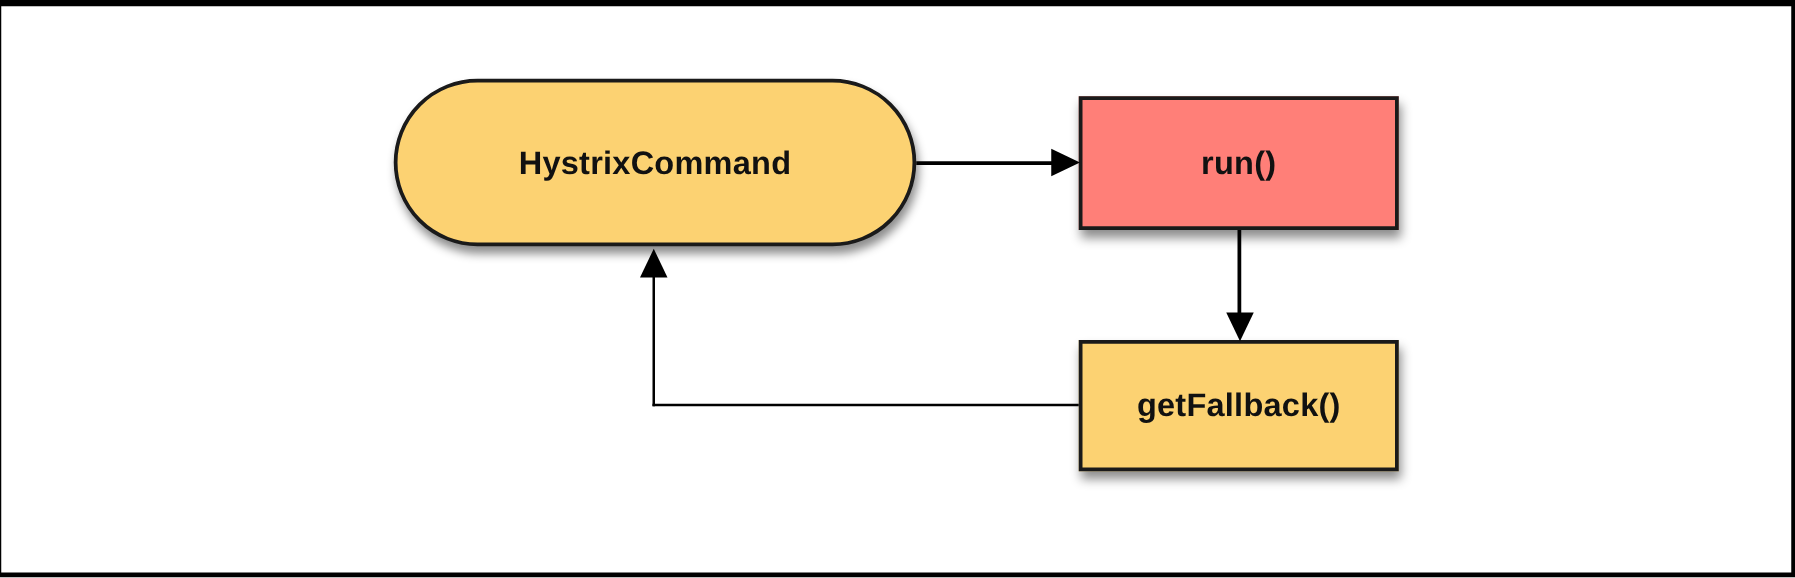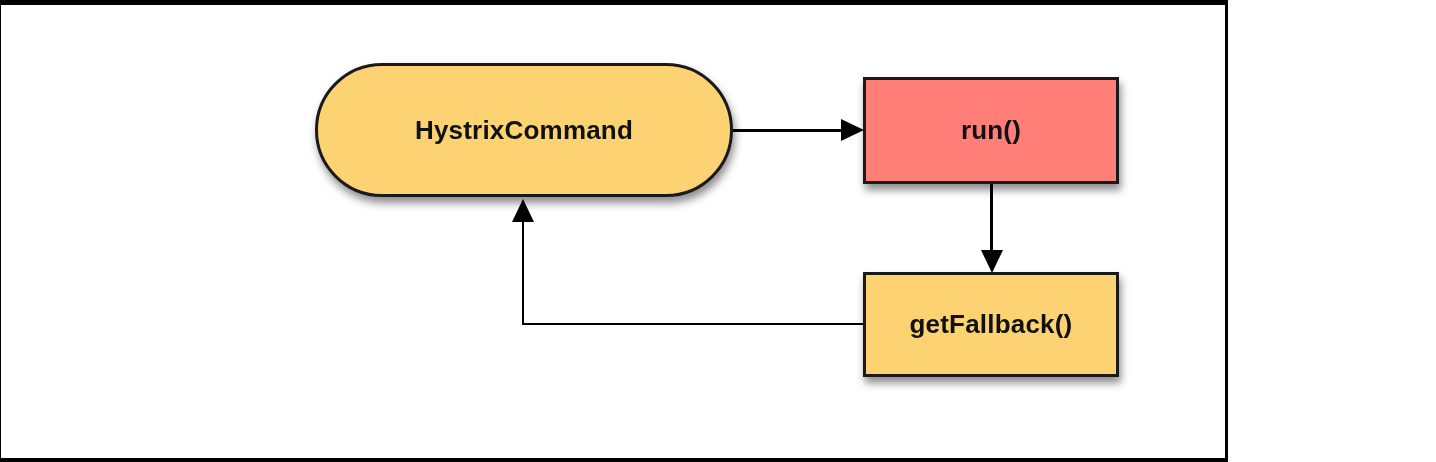--- a/index.html
+++ b/index.html
@@ -3,21 +3,21 @@
 <meta charset="utf-8">
 <style>
   html, body {
     margin: 0;
     padding: 0;
     background: #ffffff;
     font-family: "Liberation Sans", sans-serif;
   }
   .frame {
     position: relative;
-    width: 1228px;
+    width: 1436px;
     height: 462px;
     box-sizing: border-box;
     background: #ffffff;
     border-style: solid;
     border-color: #000000;
     border-width: 5px 3px 4px 1px;
     overflow: hidden;
     padding-left: 13px;
   }
   .node {

